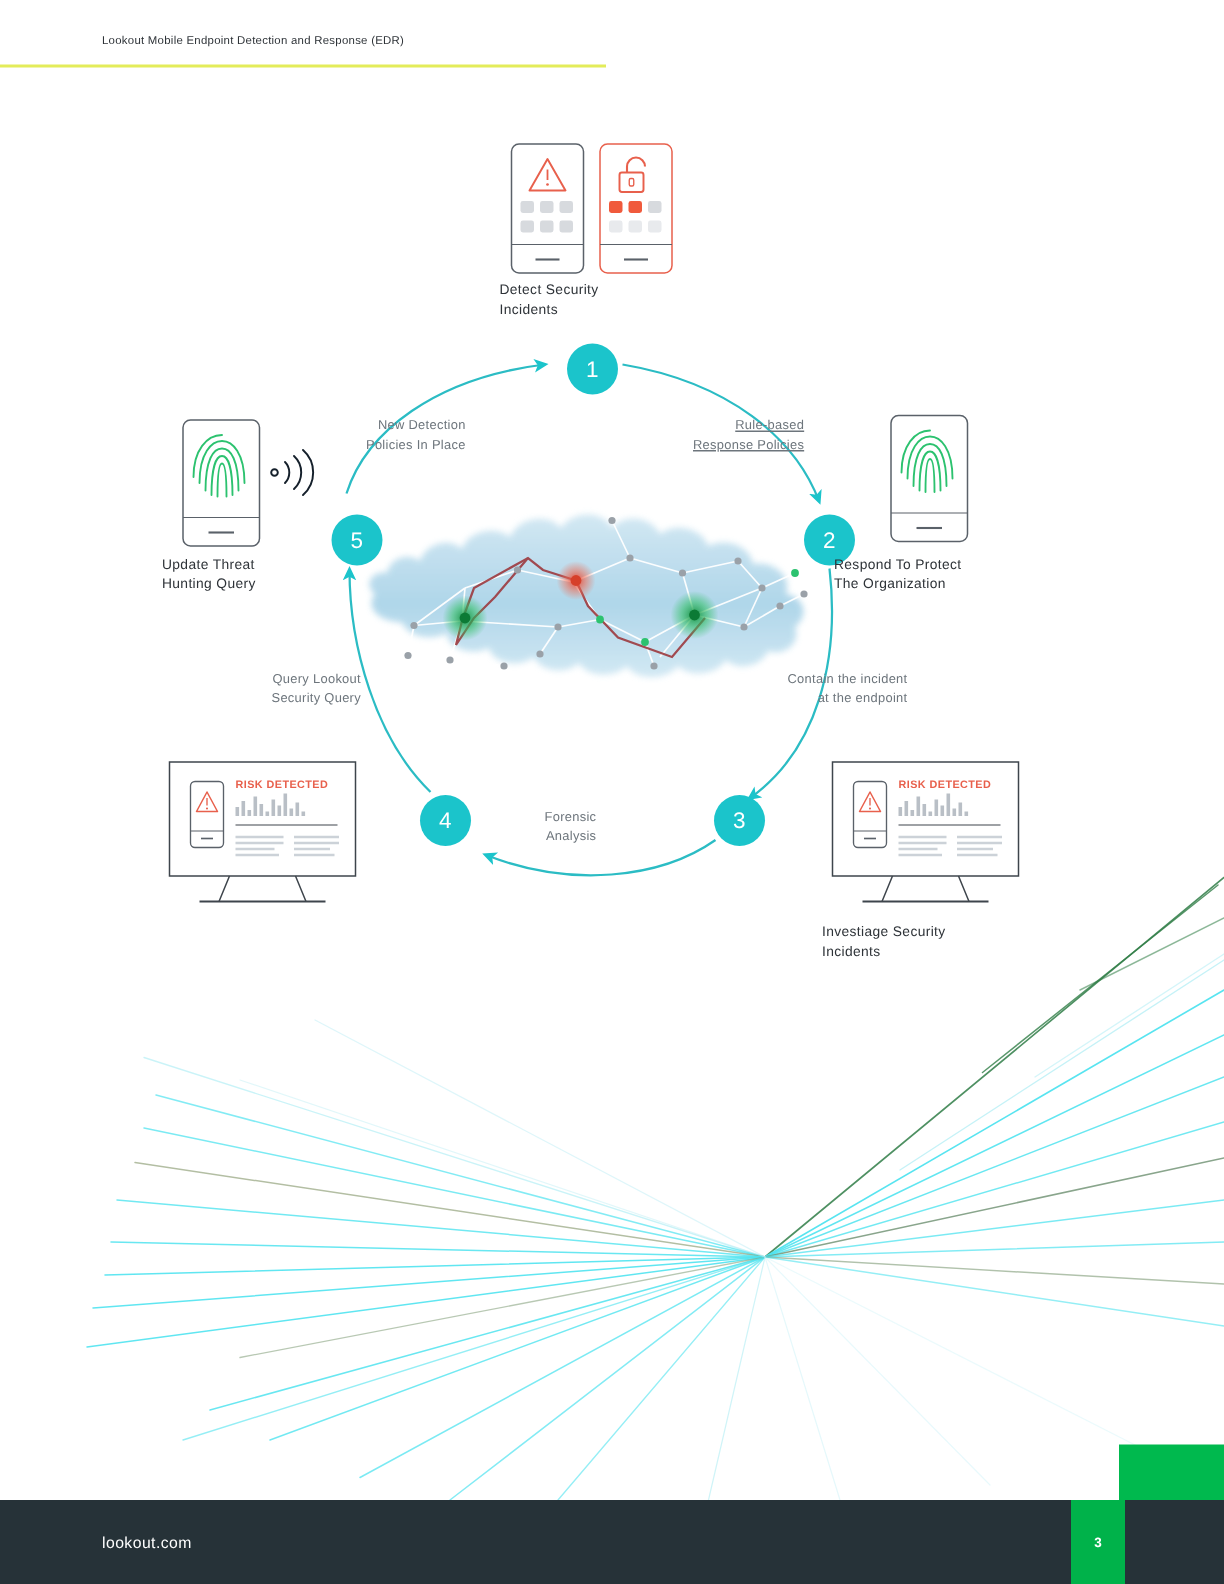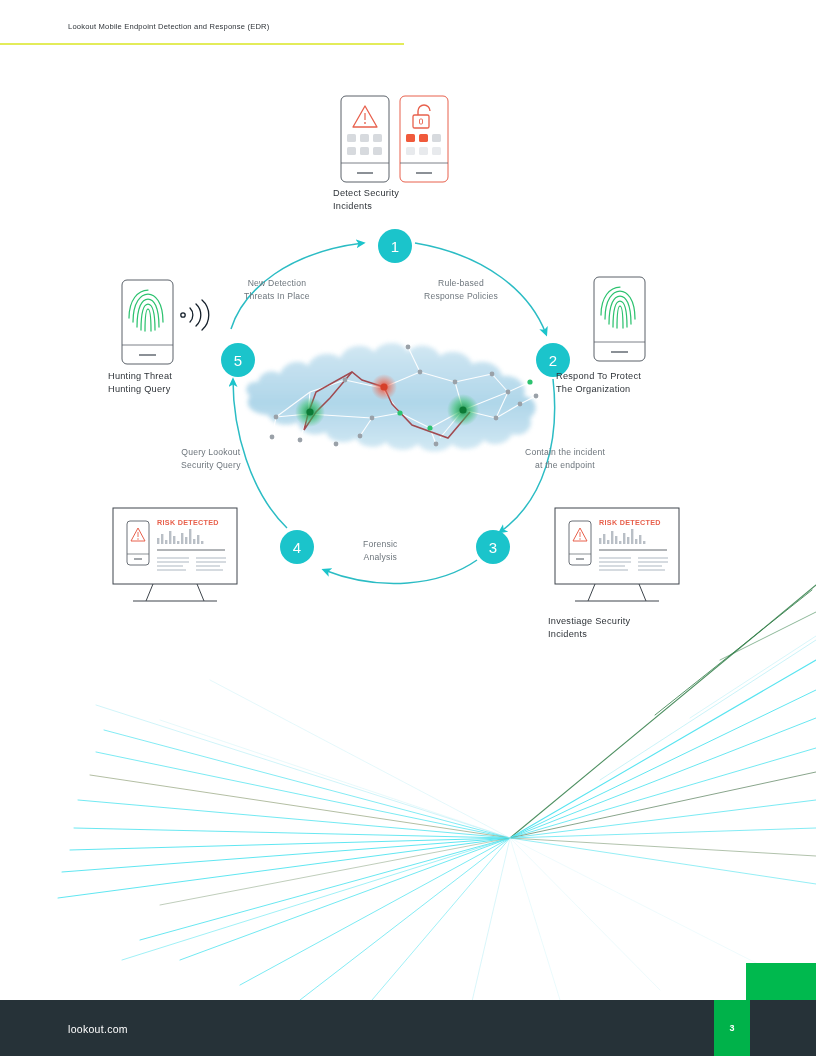--- a/index.html
+++ b/index.html
@@ -34,25 +34,25 @@
     box-shadow:0 0 0 0 rgba(0,0,0,0);
   }
   .s1{left:378px;top:229px;}
   .s2{left:536px;top:343px;}
   .s3{left:476px;top:530px;}
   .s4{left:280px;top:530px;}
   .s5{left:221px;top:343px;}
 
   
   .flab{
-    position:absolute;text-align:center;font-size:8.6px;line-height:12.6px;
+    position:absolute;text-align:right;font-size:8.6px;line-height:12.6px;
     color:#6d757c;letter-spacing:.2px;white-space:nowrap;
   }
   .fl-nd{left:244px;top:277px;}
-  .fl-rb{left:424px;top:277px;}
+  .fl-rb{left:462px;top:277px;text-decoration:underline;}
   .fl-qu{left:181px;top:446px;}
   .fl-co{left:525px;top:446px;}
   .fl-fo{left:363px;top:538px;}
 
   
   .cap{
     position:absolute;text-align:left;font-size:9.2px;line-height:13px;
     color:#2e3338;letter-spacing:.25px;white-space:nowrap;
   }
   .cap-detect{left:333px;top:187px;width:126px;}
@@ -424,21 +424,21 @@
   </svg>
 
   <div class="step s1">1</div>
   <div class="step s2">2</div>
   <div class="step s3">3</div>
   <div class="step s4">4</div>
   <div class="step s5">5</div>
 
   <div class="flab fl-nd">
     <div>New Detection</div>
-    <div>Threats In Place</div>
+    <div>Policies In Place</div>
   </div>
   <div class="flab fl-rb">
     <div>Rule-based</div>
     <div>Response Policies</div>
   </div>
   <div class="flab fl-co">
     <div>Contain the incident</div>
     <div>at the endpoint</div>
   </div>
   <div class="flab fl-fo">
@@ -456,21 +456,21 @@
   </div>
   <div class="cap cap-respond">
     <div>Respond To Protect</div>
     <div>The Organization</div>
   </div>
   <div class="cap cap-invest">
     <div>Investiage Security</div>
     <div>Incidents</div>
   </div>
   <div class="cap cap-update">
-    <div>Hunting Threat</div>
+    <div>Update Threat</div>
     <div>Hunting Query</div>
   </div>
 
   <div class="green-tab"></div>
   <div class="footer-bar"></div>
   <div class="footer-url">lookout.com</div>
   <div class="footer-pagebox">
     <span class="footer-pagenum">3</span>
   </div>
 

